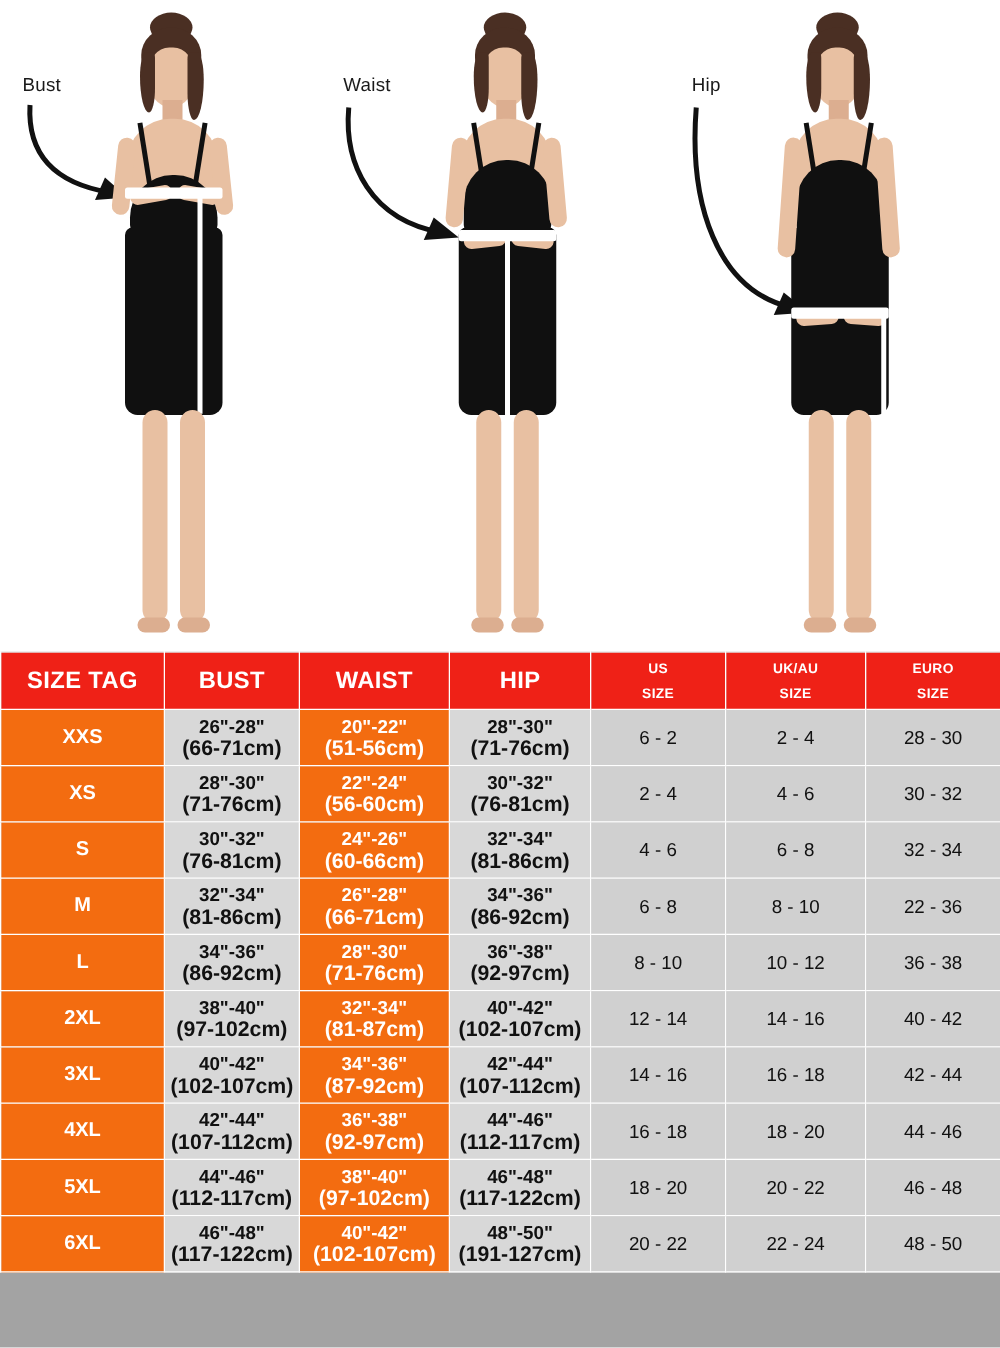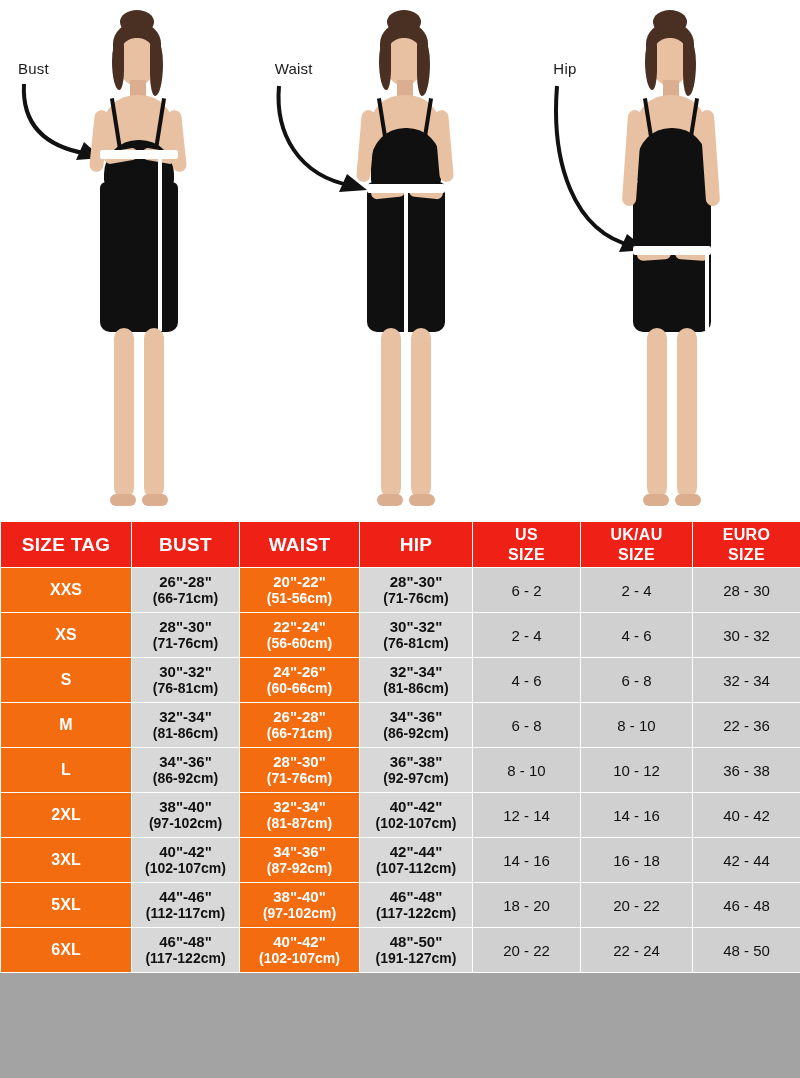--- a/index.html
+++ b/index.html
@@ -74,21 +74,21 @@
   }
   thead th {
     background: #ef2117;
     color: #ffffff;
     font-weight: bold;
     height: 46px;
     font-size: 19px;
     letter-spacing: .3px;
     line-height: 20px;
   }
-  thead th.two-line { font-size: 16px; }
+  thead th.two-line { font-size: 11px; }
 
   tbody tr { height: 45px; }
 
   td.tag {
     background: #f36c10;
     color: #ffffff;
     font-weight: bold;
     font-size: 16px;
   }
   td.measure {
@@ -100,21 +100,21 @@
   }
   td.measure.waist-col {
     background: #f36c10;
     color: #ffffff;
   }
   td.plain {
     background: #d0d0d0;
     color: #111111;
     font-size: 15px;
   }
-  .cm { font-size: 14px; font-weight: bold; display: block; }
+  .cm { font-size: 17px; font-weight: bold; display: block; }
   td.measure.waist-col .cm { color: #ffffff; }
 </style>
 </head>
 <body>
 
 <div id="page">
 
   <div class="hero">
 
     <div class="hero-panel">
@@ -316,20 +316,29 @@
           <tr>
             <td class="tag">3XL</td>
             <td class="measure"><span>40"-42"</span><span class="cm">(102-107cm)</span></td>
             <td class="measure waist-col"><span>34"-36"</span><span class="cm">(87-92cm)</span></td>
             <td class="measure"><span>42"-44"</span><span class="cm">(107-112cm)</span></td>
             <td class="plain">14 - 16</td>
             <td class="plain">16 - 18</td>
             <td class="plain">42 - 44</td>
           </tr>
           <tr>
+            <td class="tag">4XL</td>
+            <td class="measure"><span>42"-44"</span><span class="cm">(107-112cm)</span></td>
+            <td class="measure waist-col"><span>36"-38"</span><span class="cm">(92-97cm)</span></td>
+            <td class="measure"><span>44"-46"</span><span class="cm">(112-117cm)</span></td>
+            <td class="plain">16 - 18</td>
+            <td class="plain">18 - 20</td>
+            <td class="plain">44 - 46</td>
+          </tr>
+          <tr>
             <td class="tag">5XL</td>
             <td class="measure"><span>44"-46"</span><span class="cm">(112-117cm)</span></td>
             <td class="measure waist-col"><span>38"-40"</span><span class="cm">(97-102cm)</span></td>
             <td class="measure"><span>46"-48"</span><span class="cm">(117-122cm)</span></td>
             <td class="plain">18 - 20</td>
             <td class="plain">20 - 22</td>
             <td class="plain">46 - 48</td>
           </tr>
           <tr>
             <td class="tag">6XL</td>

